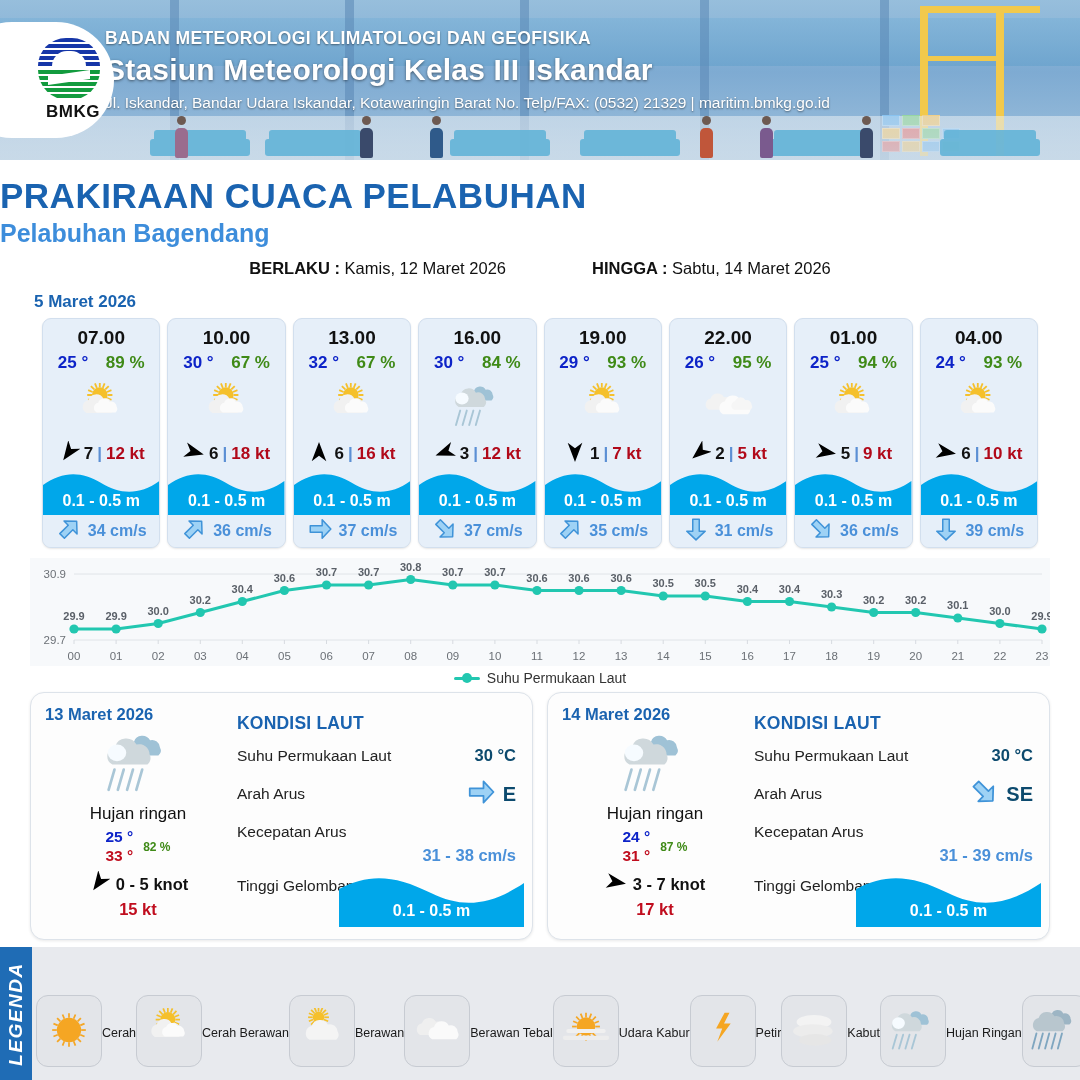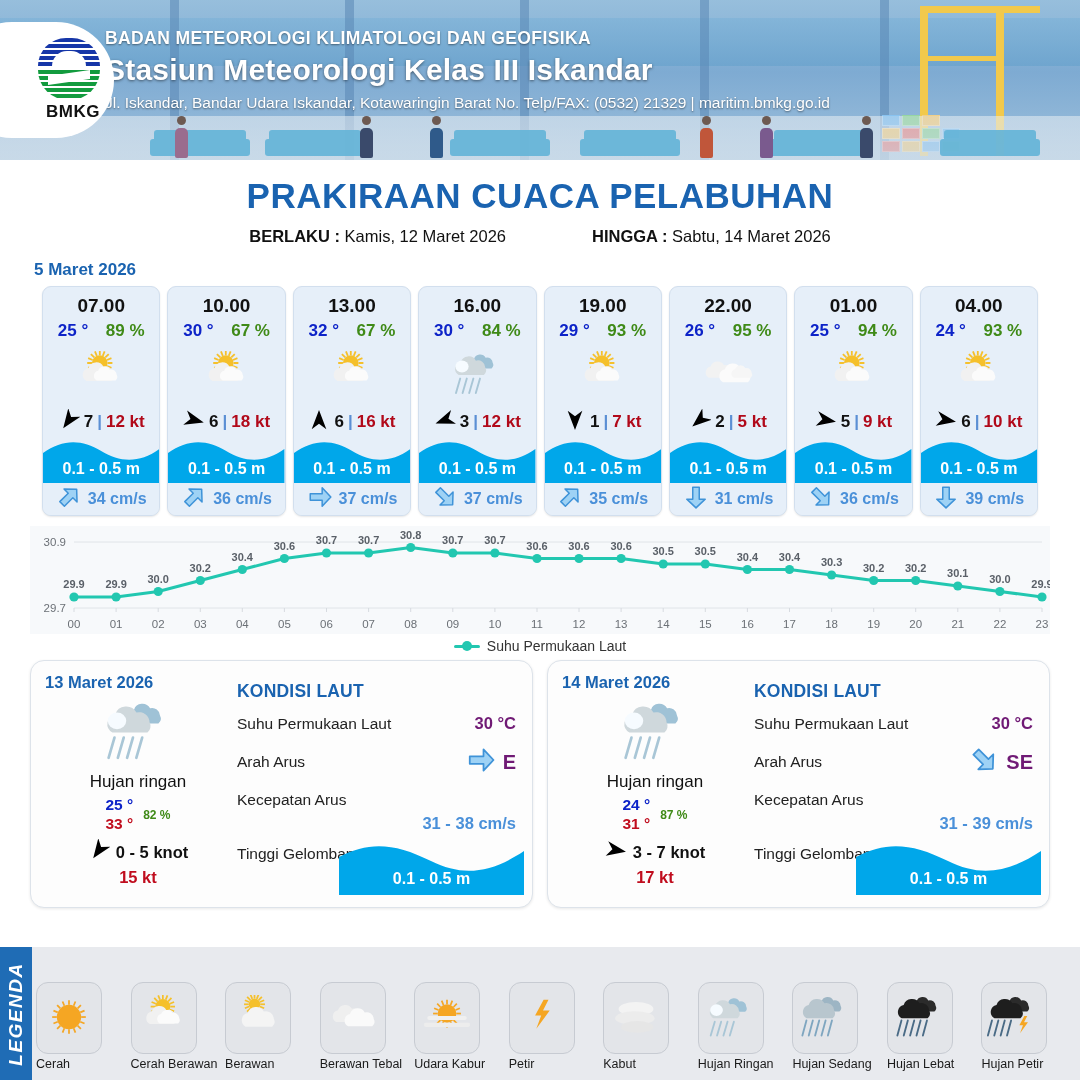--- a/index.html
+++ b/index.html
@@ -98,21 +98,21 @@
   .hdr-line2 {
     color: #ffffff; font-size: 30px; font-weight: bold; margin-top: 4px;
     letter-spacing: .2px; text-shadow: 0 1px 3px rgba(0,0,0,.5);
   }
   .hdr-line3 {
     color: #ffffff; font-size: 15.5px; margin-top: 7px;
     text-shadow: 0 1px 2px rgba(0,0,0,.5);
   }
 
   
-  .title-wrap { text-align: center; margin-top: 16px; }
+  .title-wrap { margin-top: 16px; }
   .title-main {
     font-size: 35px; font-weight: bold; color: #1a63b0;
     letter-spacing: .5px; text-shadow: 1px 1px 0 rgba(255,255,255,.9);
   }
   .title-sub {
     font-size: 25px; font-weight: bold; color: #3d8ddb; margin-top: 3px;
   }
   .validity {
     display: flex; justify-content: center; gap: 86px;
     margin-top: 11px; font-size: 16.5px; color: #111;
@@ -199,21 +199,21 @@
   .p-tmax { font-size: 15.5px; font-weight: bold; color: #c00d1e; }
   .p-hum { font-size: 12px; font-weight: bold; color: #3f8a17; }
   .p-wind { display: flex; align-items: center; justify-content: center; gap: 6px; margin-top: 6px; }
   .p-wind-txt { font-size: 16.5px; font-weight: bold; color: #111; }
   .p-gust { text-align: center; font-size: 16.5px; font-weight: bold; color: #c00d1e; margin-top: 3px; }
 
   .p-right { flex: 1; position: relative; padding: 20px 16px 0 6px; }
   .p-title { font-size: 17.5px; font-weight: bold; color: #1a63b0; letter-spacing: .2px; }
   .p-row { display: flex; align-items: center; justify-content: space-between; margin-top: 12px; }
   .p-key { font-size: 15.5px; color: #222; }
-  .p-val { font-size: 16.5px; font-weight: bold; color: #701a75; text-align: center; }
+  .p-val { font-size: 16.5px; font-weight: bold; color: #0c4a6e; text-align: center; }
   .p-val-dir { display: flex; align-items: center; gap: 7px; }
   .p-speed {
     text-align: right; font-size: 16.5px; font-weight: bold;
     color: #4a90d9; margin-top: 5px;
   }
   .p-wavebox { position: absolute; right: 8px; bottom: 12px; width: 185px; height: 56px; }
   .p-wavebox svg { position: absolute; inset: 0; width: 100%; height: 56px; }
   .p-wavetxt {
     position: absolute; left: 0; bottom: 7px; width: 100%;
     text-align: center; color: #fff; font-size: 16px; font-weight: bold;
@@ -239,21 +239,21 @@
     background: #1a3f6e; display: flex; align-items: center;
   }
   .leg-strip span {
     color: #fff; font-size: 13.5px; font-style: italic;
     padding-left: 10px; white-space: nowrap;
   }
   .leg-items {
     position: absolute; left: 32px; top: 31px; width: 1048px; height: 102px;
     display: flex; padding: 4px 4px 0;
   }
-  .leg-item { flex: 1; display: flex; flex-direction: column; }
+  .leg-item { flex: 1; display: flex; flex-direction: row; align-items: center; }
   .leg-card {
     width: 66px; height: 72px; background: #e3e5e9;
     border: 1px solid #c7cbd2; border-radius: 12px;
     display: flex; align-items: center; justify-content: center;
   }
   .leg-lbl { font-size: 12.5px; color: #1a1a1a; margin-top: 3px; white-space: nowrap; }
 </style>
 </head>
 <body>
 
@@ -332,20 +332,21 @@
 
   <div class="hdr-texts">
     <div class="hdr-line1">BADAN METEOROLOGI KLIMATOLOGI DAN GEOFISIKA</div>
     <div class="hdr-line2">Stasiun Meteorologi Kelas III Iskandar</div>
     <div class="hdr-line3">Jl. Iskandar, Bandar Udara Iskandar, Kotawaringin Barat No. Telp/FAX: (0532) 21329 | maritim.bmkg.go.id</div>
   </div>
 </div>
 
 <div class="title-wrap">
   <div class="title-main">PRAKIRAAN CUACA PELABUHAN</div>
+  <div class="title-sub">Pelabuhan Bagendang</div>
   <div class="validity">
     <div>
       <b>BERLAKU :</b>
       <span>Kamis, 12 Maret 2026</span>
     </div>
     <div>
       <b>HINGGA :</b>
       <span>Sabtu, 14 Maret 2026</span>
     </div>
   </div>

